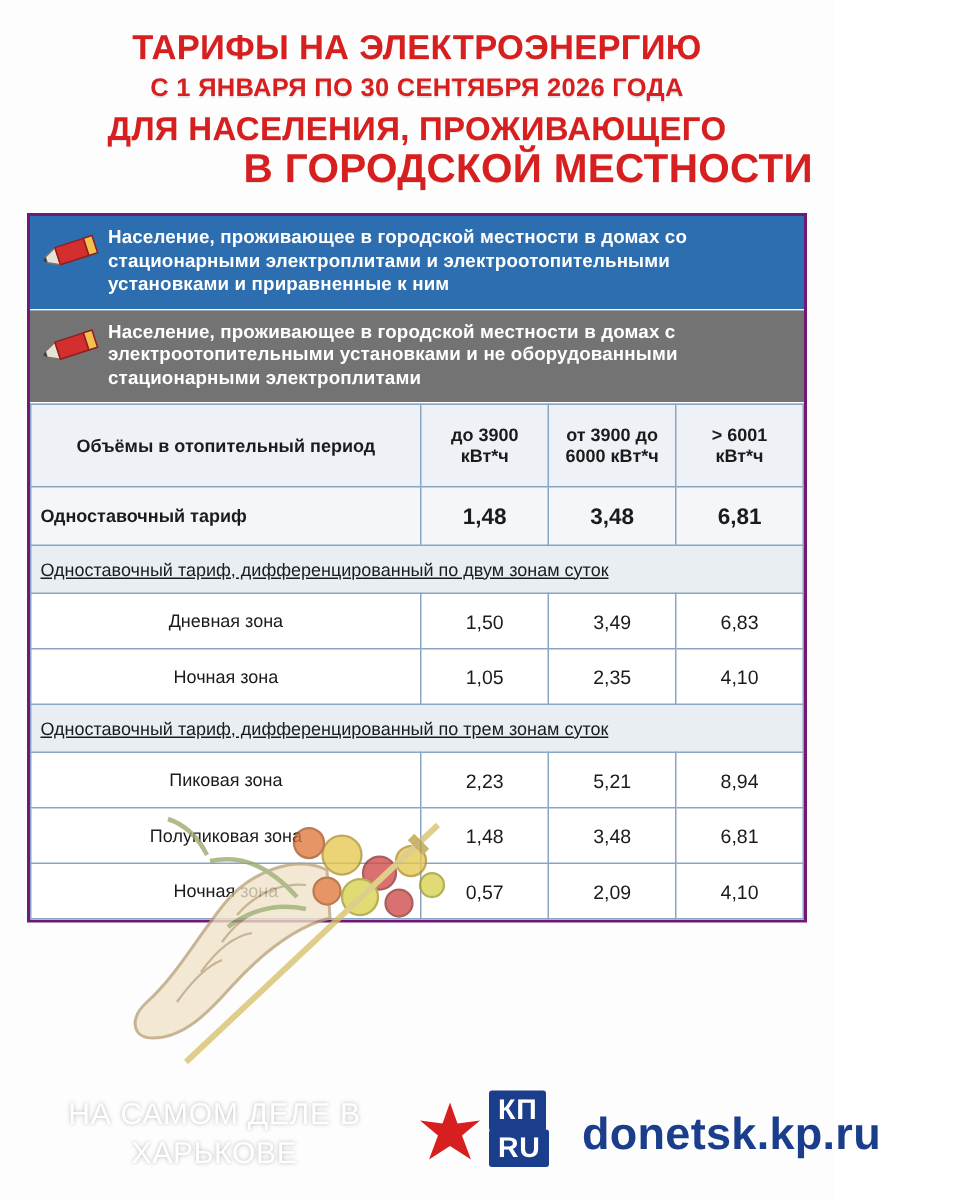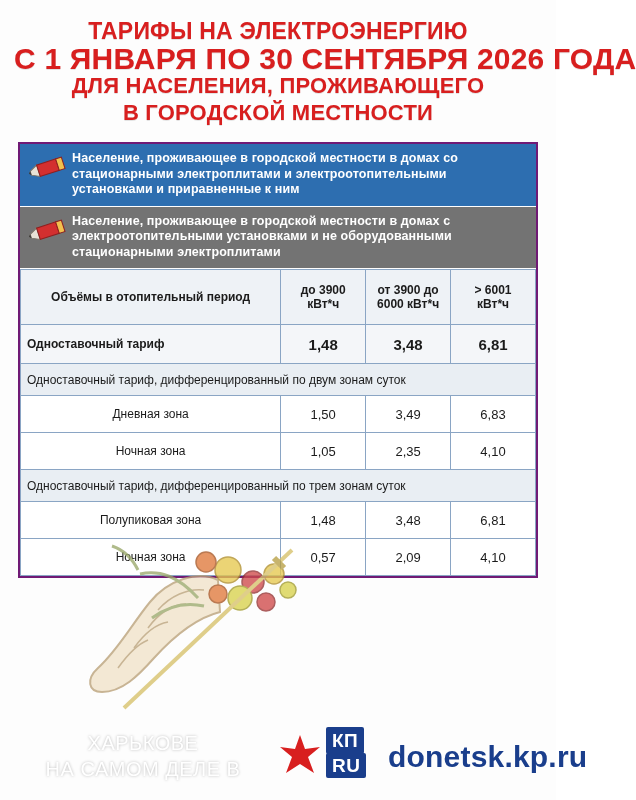--- a/index.html
+++ b/index.html
@@ -29,23 +29,23 @@
   }
   .title-line {
     color: #d81f1f;
     font-weight: bold;
     font-size: 23px;
     line-height: 27px;
     letter-spacing: 0.2px;
     text-shadow: 0 1px 0 rgba(0,0,0,0.10);
     white-space: nowrap;
   }
-  .title-line.l2 { font-size: 30px; }
+  .title-line.l2 { font-size: 17px; }
   .title-line.l3 { font-size: 22px; }
-  .title-line.l4 { font-size: 22px; }
+  .title-line.l4 { font-size: 27px; text-align: right; }
 
   
   .table-wrap {
     margin: 10px 18px 0 18px;
     border: 2px solid #701a75;
     background: #ffffff;
     position: relative;
     z-index: 2;
   }
 
@@ -112,20 +112,21 @@
   .main-tariff td.col-v { font-size: 15px; }
 
   .sub-head td {
     background: #e9eef3;
     font-size: 11.5px;
     color: #2b2b2b;
     text-align: left;
     height: 21px;
     padding-top: 3px;
     padding-bottom: 3px;
+    text-decoration: underline;
   }
 
   .data-row td {
     background: #ffffff;
     height: 26px;
     font-size: 12.5px;
   }
   .data-row td.col-label { text-align: center; }
   .data-row td.col-v { text-align: center; font-size: 13px; }
 
@@ -274,20 +275,26 @@
           <td class="col-label">Ночная зона</td>
           <td class="col-v">1,05</td>
           <td class="col-v">2,35</td>
           <td class="col-v">4,10</td>
         </tr>
 
         <tr class="sub-head">
           <td colspan="4">Одноставочный тариф, дифференцированный по трем зонам суток</td>
         </tr>
         <tr class="data-row">
+          <td class="col-label">Пиковая зона</td>
+          <td class="col-v">2,23</td>
+          <td class="col-v">5,21</td>
+          <td class="col-v">8,94</td>
+        </tr>
+        <tr class="data-row">
           <td class="col-label">Полупиковая зона</td>
           <td class="col-v">1,48</td>
           <td class="col-v">3,48</td>
           <td class="col-v">6,81</td>
         </tr>
         <tr class="data-row">
           <td class="col-label">Ночная зона</td>
           <td class="col-v">0,57</td>
           <td class="col-v">2,09</td>
           <td class="col-v">4,10</td>
@@ -321,22 +328,22 @@
 
         <path d="M214,10 L46,168" fill="none" stroke="#d6c16a" stroke-width="4"></path>
         <path d="M196,18 L206,28" fill="none" stroke="#b89f45" stroke-width="6"></path>
       </g>
     </svg>
   </div>
 
   <div class="footer"></div>
 
   <div class="watermark">
+    <div>НА САМОМ ДЕЛЕ В</div>
     <div>ХАРЬКОВЕ</div>
-    <div>НА САМОМ ДЕЛЕ В</div>
   </div>
 
   <div class="kp-logo">
     <span class="kp-star">
       <svg width="44" height="44" viewBox="0 0 44 44">
         <polygon points="22,2 27,16 42,14 30,24 36,40 22,31 8,40 14,24 2,14 17,16" fill="#d81f1f"></polygon>
       </svg>
     </span>
     <span>
       <span class="kp-box">КП</span>

